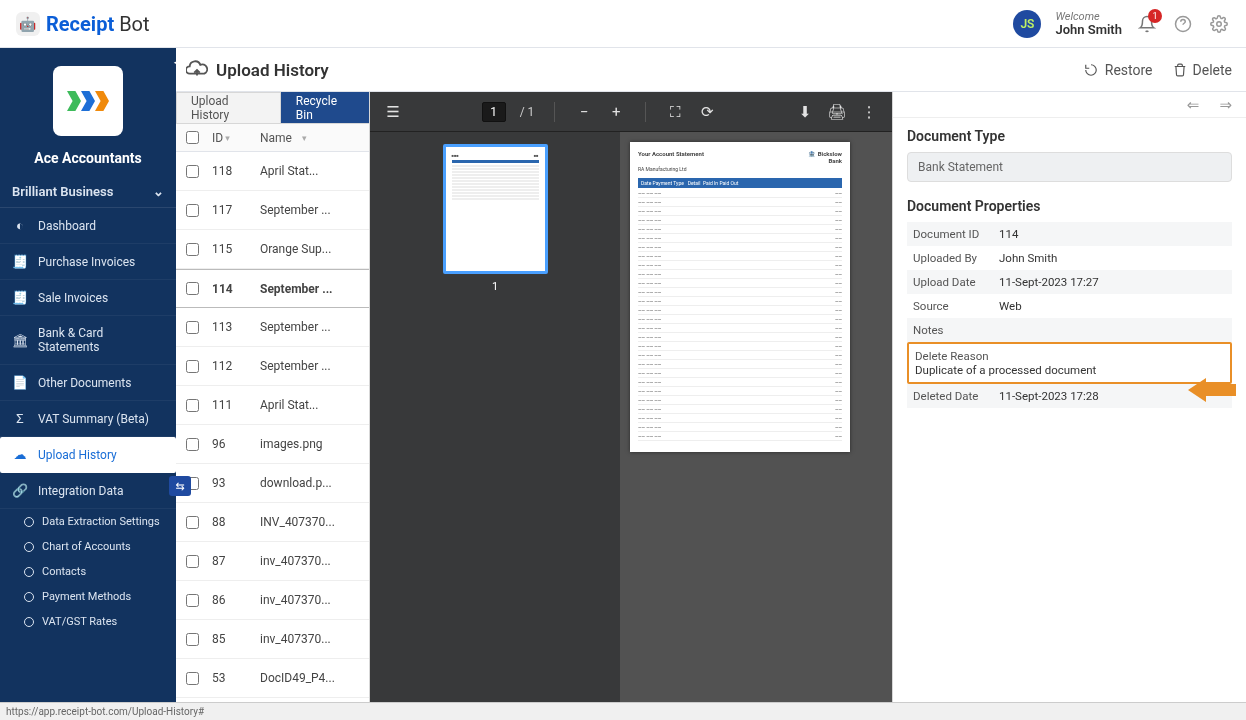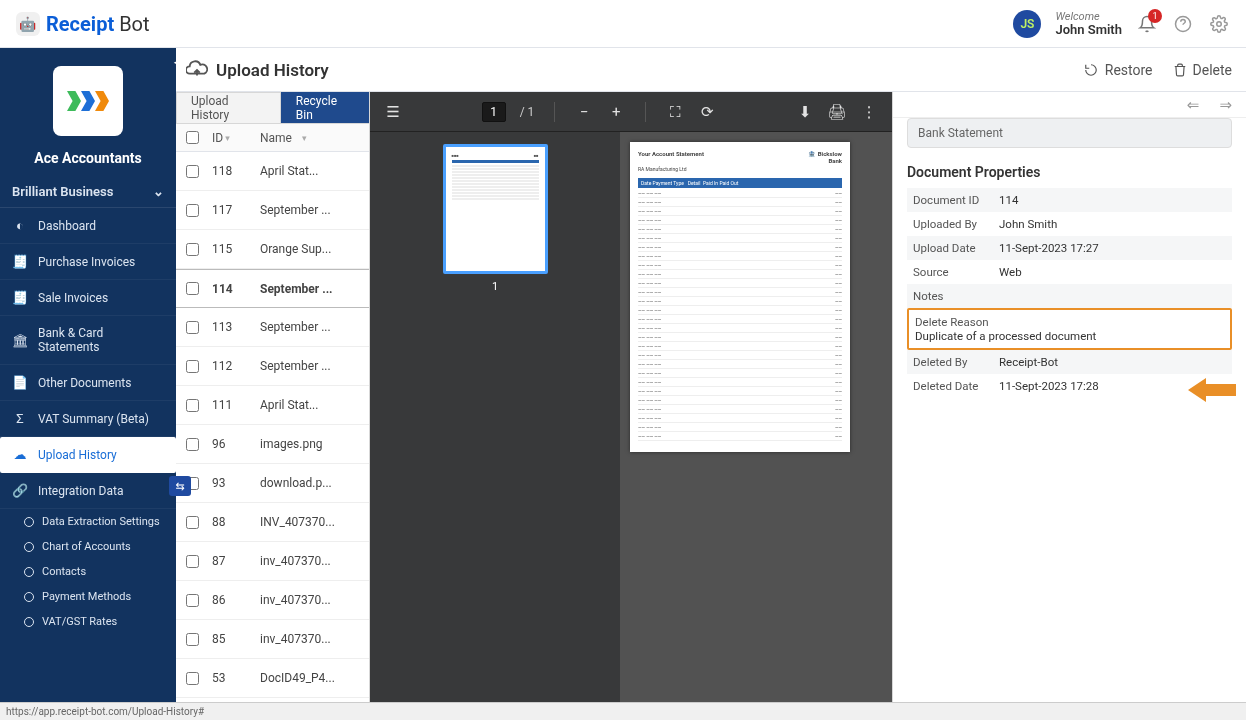--- a/index.html
+++ b/index.html
@@ -522,20 +522,21 @@
             </div>
           </div>
         </div>
       </div>
 
       <div class="info-col">
         <div class="nav-arrows">
           <span class="nav-arrow">⇐</span>
           <span class="nav-arrow">⇒</span>
         </div>
+        <div class="sec-title">Document Type</div>
         <div class="doc-type">Bank Statement</div>
         <div class="sec-title">Document Properties</div>
         <div class="props" id="props">
             <div class="prow">
               <div class="plabel">Document ID</div>
               <div class="pval">114</div>
             </div>
             <div class="prow">
               <div class="plabel">Uploaded By</div>
               <div class="pval">John Smith</div>
@@ -550,24 +551,20 @@
             </div>
             <div class="prow">
               <div class="plabel">Notes</div>
               <div class="pval"></div>
             </div>
             <div class="prow highlight-row">
               <div class="plabel">Delete Reason</div>
               <div class="pval">Duplicate of a processed document</div>
             </div>
             <div class="prow">
-              <div class="plabel">Deleted By</div>
-              <div class="pval">Receipt-Bot</div>
-            </div>
-            <div class="prow">
               <div class="plabel">Deleted Date</div>
               <div class="pval">11-Sept-2023 17:28</div>
             </div>
           </div>
       </div>
 
     </div>
   </div>
 </div>
 

